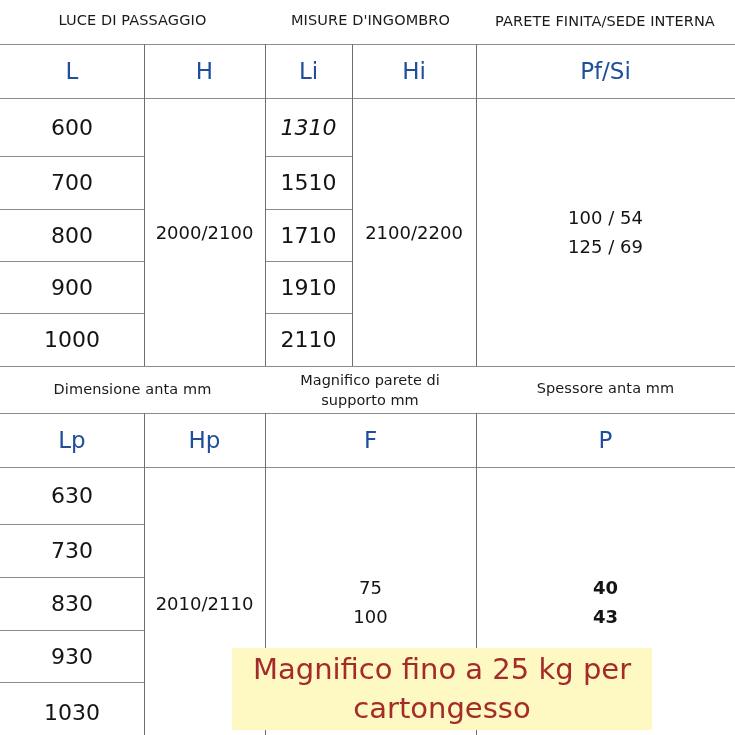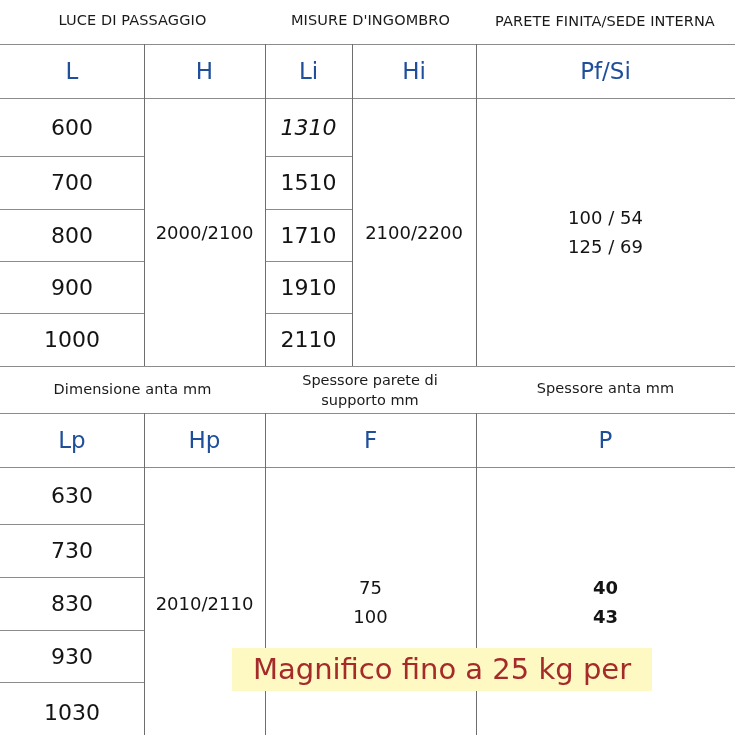--- a/index.html
+++ b/index.html
@@ -50,21 +50,21 @@
   <div class="cell val" style="left:352px;top:98px;width:124px;height:268px;">2100/2200</div>
 
   <div class="cell" style="left:476px;top:98px;width:259px;height:268px;flex-direction:column;">
     <div class="val">100 / 54</div>
     <div class="val">125 / 69</div>
   </div>
 </div>
 
 <div>
   <div class="cell grp" style="left:0;top:366px;width:265px;height:47px;">Dimensione anta mm</div>
-  <div class="cell grp2" style="left:282px;top:366px;width:176px;height:47px;">Spessore parete di supporto mm</div>
+  <div class="cell grp2" style="left:282px;top:366px;width:176px;height:47px;">Magnifico parete di supporto mm</div>
   <div class="cell grp" style="left:476px;top:366px;width:259px;height:44px;">Spessore anta mm</div>
 
   <div class="cell hdr" style="left:0;top:413px;width:144px;height:54px;">Lp</div>
   <div class="cell hdr" style="left:144px;top:413px;width:121px;height:54px;">Hp</div>
   <div class="cell hdr" style="left:265px;top:413px;width:211px;height:54px;">F</div>
   <div class="cell hdr" style="left:476px;top:413px;width:259px;height:54px;">P</div>
 
   <div class="cell num" style="left:0;top:467px;width:144px;height:57px;">630</div>
   <div class="cell num" style="left:0;top:524px;width:144px;height:53px;">730</div>
   <div class="cell num" style="left:0;top:577px;width:144px;height:53px;">830</div>
@@ -107,13 +107,14 @@
   <div class="vl" style="left:352px;top:44px;height:322px;"></div>
   <div class="vl" style="left:476px;top:44px;height:322px;"></div>
 
   <div class="vl" style="left:144px;top:413px;height:322px;"></div>
   <div class="vl" style="left:265px;top:413px;height:322px;"></div>
   <div class="vl" style="left:476px;top:413px;height:322px;"></div>
 </div>
 
 <div class="note">
   <div>Magnifico fino a 25 kg per</div>
+  <div>cartongesso</div>
 </div>
 
 </body></html>

